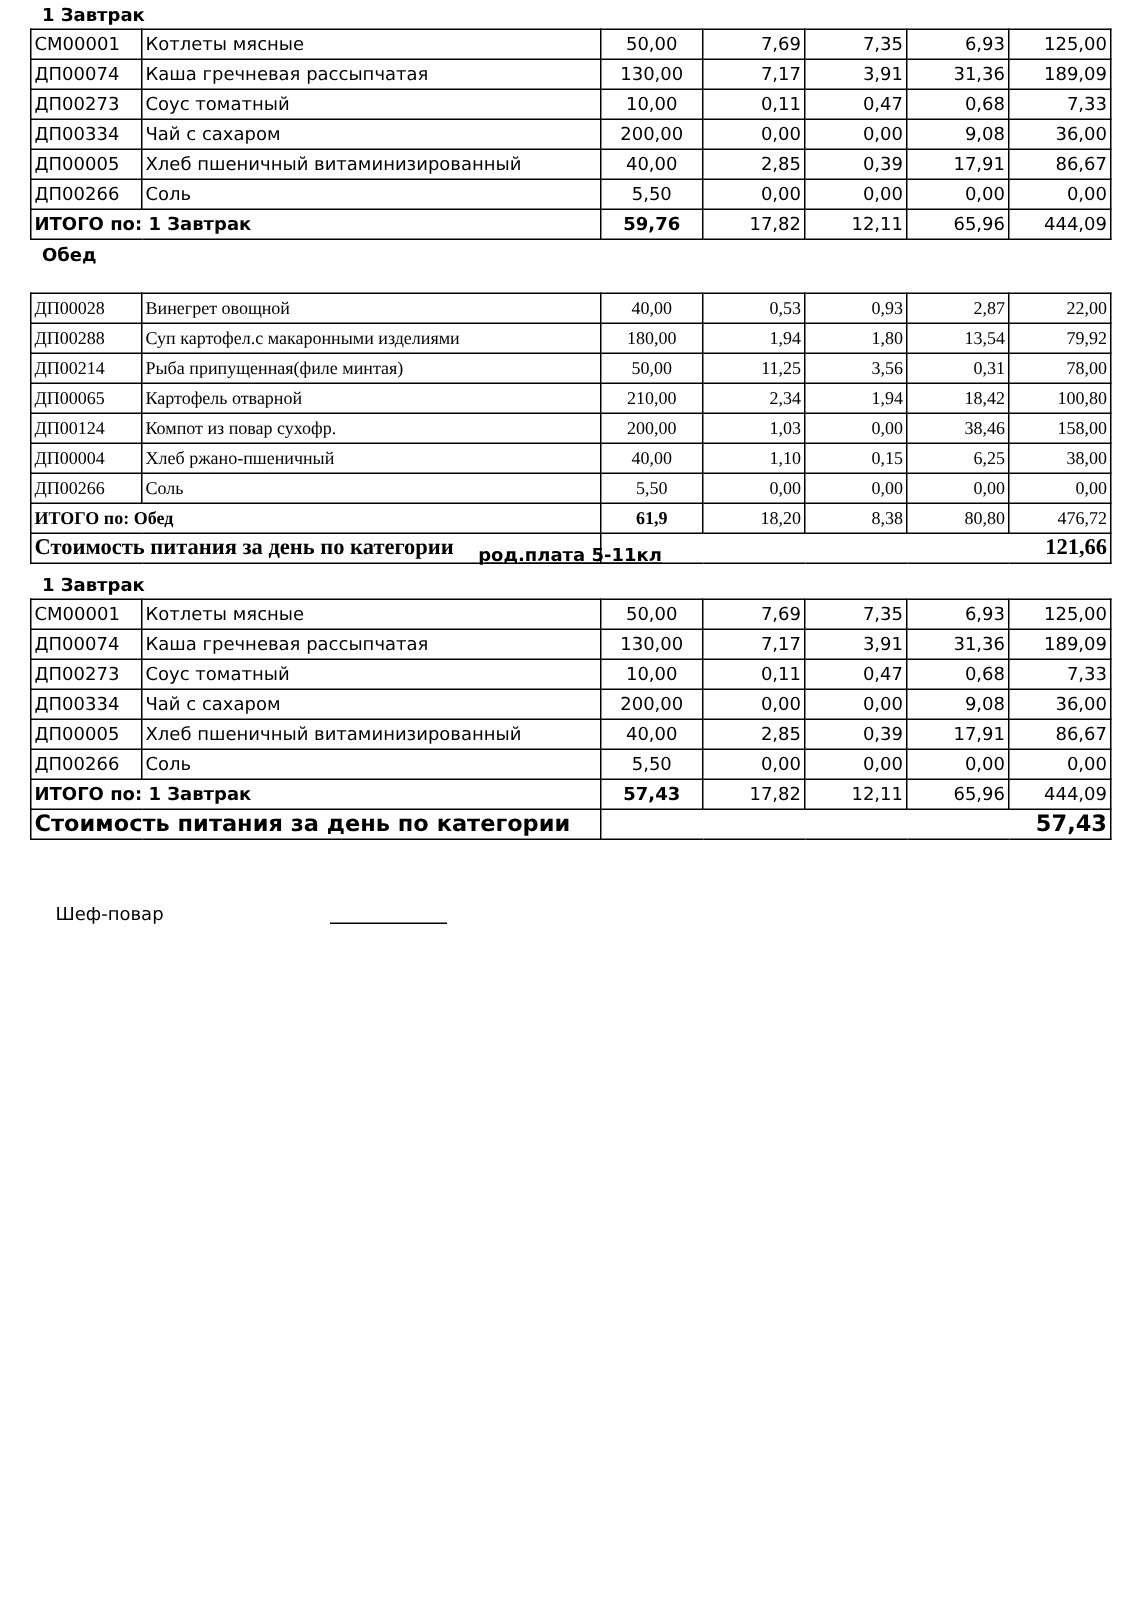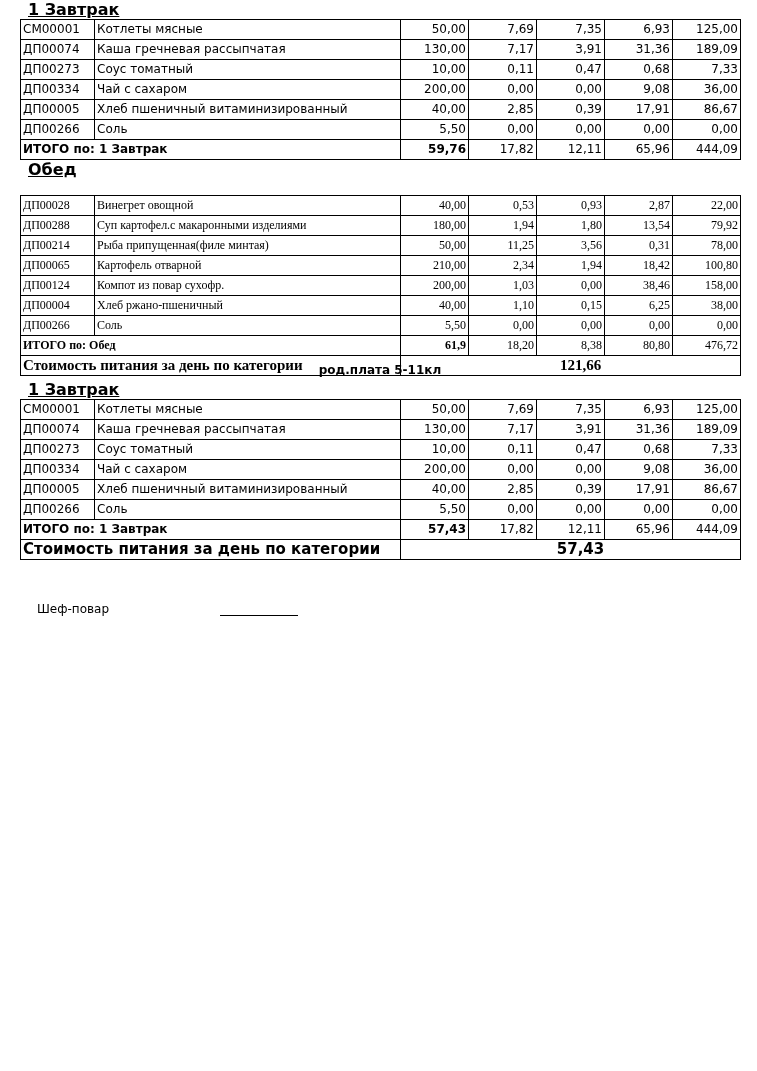--- a/index.html
+++ b/index.html
@@ -1,28 +1,28 @@
 <!DOCTYPE html>
 <html><head>
 <meta charset="utf-8">
 <style>
   html, body { margin:0; padding:0; background:#fff; }
   body { width:757px; height:1071px; position:relative; font-family:"DejaVu Sans","Liberation Sans",sans-serif; color:#000; overflow:hidden; }
-  .sec-title { position:absolute; left:28px; font-size:16px; font-weight:bold; height:18px; line-height:18px;text-decoration:underline; }
+  .sec-title { position:absolute; left:28px; font-size:12px; font-weight:bold; height:18px; line-height:18px; }
   .center-title { position:absolute; left:20px; width:720px; text-align:center; font-size:12px; font-weight:bold; height:18px; line-height:18px;text-decoration:underline; }
   table.menu { position:absolute; left:20px; width:721px; border-collapse:collapse; table-layout:fixed; font-size:12px; }
   table.menu td { border:1px solid #000; height:19px; padding:0 2px; white-space:nowrap; overflow:hidden; line-height:19px; }
   td.code { width:69px; }
   td.name { width:301px; }
-  td.qty { width:63px; text-align:right; }
+  td.qty { width:63px; text-align:center; }
   td.num { width:63px; text-align:right; }
   tr.total td { font-weight:bold; }
   tr.total td.num { font-weight:normal; }
   tr.cost td { height:19px; font-size:15px; font-weight:bold; }
-  tr.cost td.costval { text-align:center; padding-left:22px; border-right:1px solid #000; }
+  tr.cost td.costval { text-align:right; padding-left:22px; border-right:1px solid #000; }
   .sign-label { position:absolute; left:37px; top:602px; font-size:12px; }
   .sign-line { position:absolute; left:220px; top:615px; width:78px; border-bottom:1px solid #000; }
 </style>
 </head>
 <body>
 
 <div class="sec-title" style="top:1px;">1 Завтрак</div>
 <table class="menu" style="top:19px;" id="t1">
     <tbody>
       <tr>

